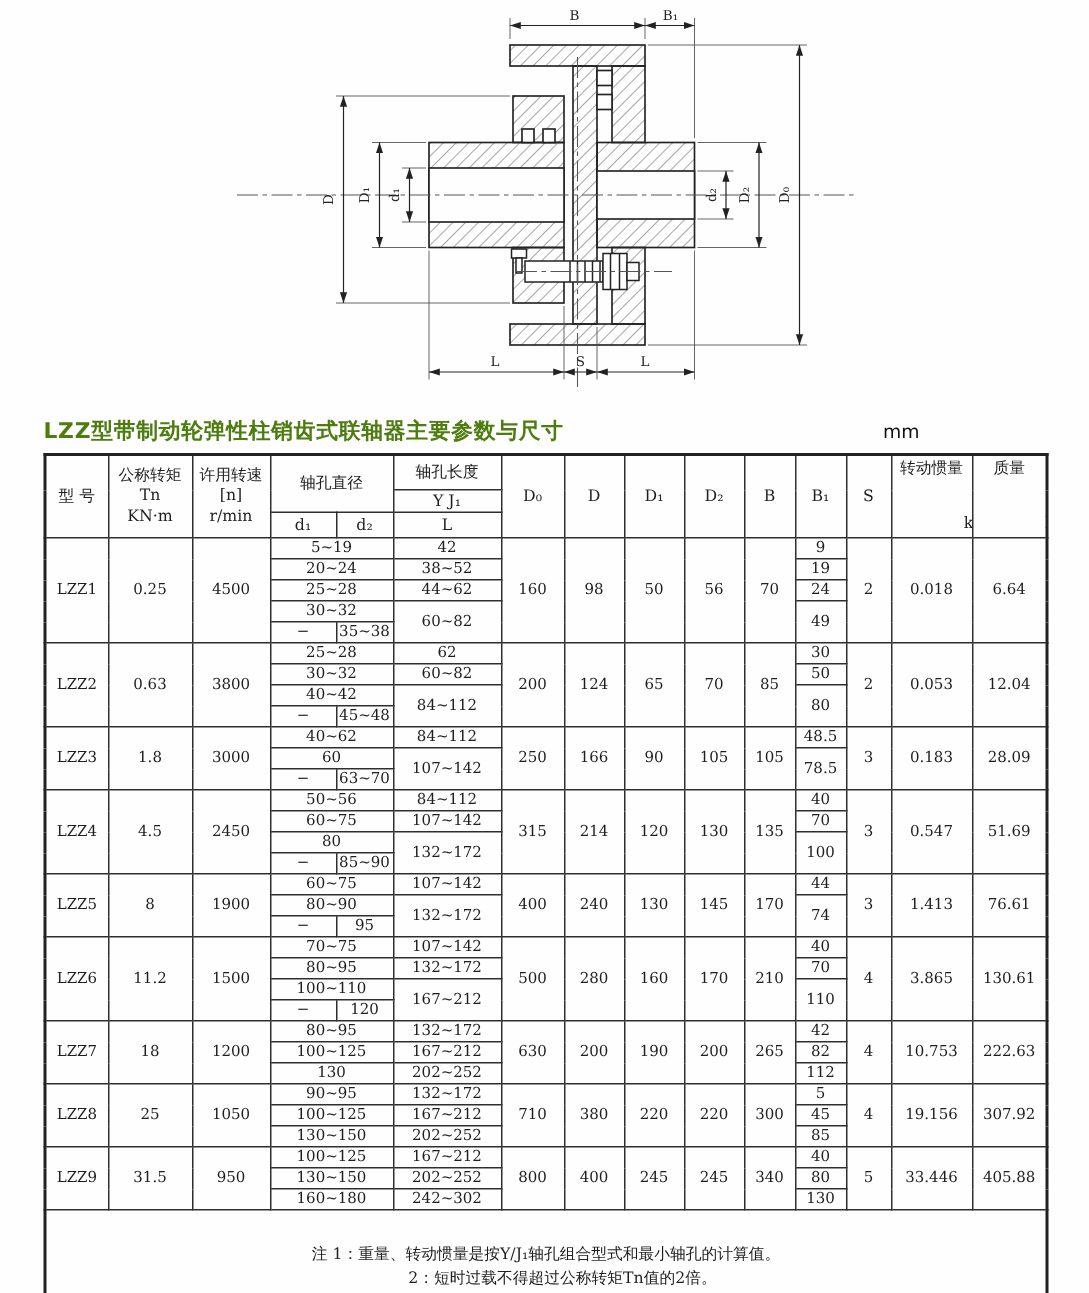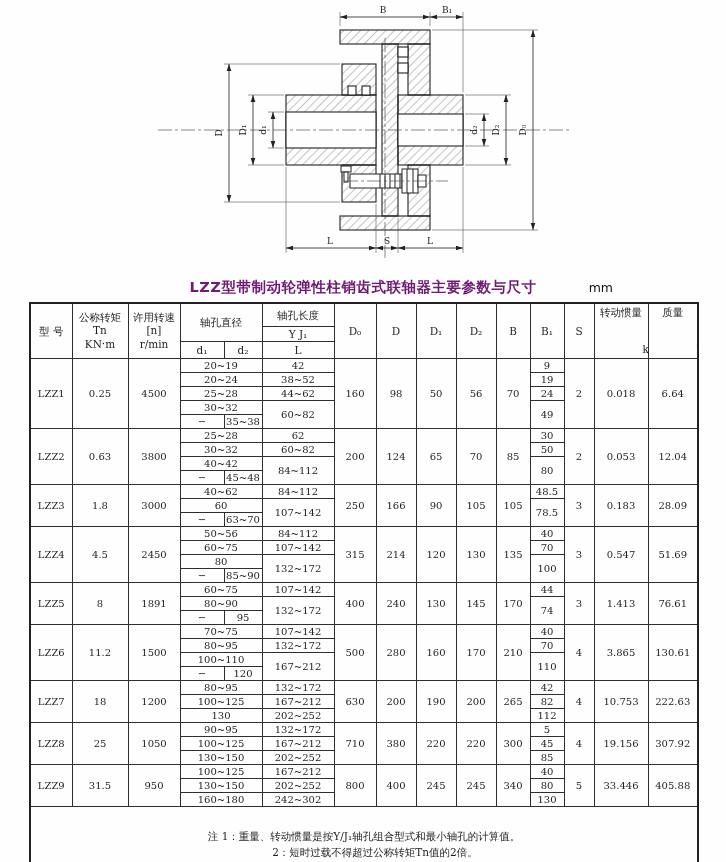--- a/index.html
+++ b/index.html
@@ -7,22 +7,22 @@
     width:726px;height:862px;background:#fefefe;color:#1e1e1e;
     font-family:"DejaVu Serif","Liberation Serif",serif;
     position:relative;overflow:hidden;
   }
   .drawing-wrap{width:726px;height:272px;position:relative;}
   svg text{font-family:"DejaVu Serif","Liberation Serif",serif;font-size:9px;fill:#222;}
   .title-row{
     width:668px;margin:6px 0 4px 29px;position:relative;height:20px;
   }
   .doc-title{
-    display:block;text-align:center;font-family:"DejaVu Sans","Liberation Sans",sans-serif;
-    font-weight:bold;font-size:14.5px;letter-spacing:.5px;color:#701a75;
+    display:block;text-align:left;font-family:"DejaVu Sans","Liberation Sans",sans-serif;
+    font-weight:bold;font-size:14.5px;letter-spacing:.5px;color:#4d7c0f;
   }
   .unit{
     position:absolute;right:84px;top:2px;font-family:"DejaVu Sans","Liberation Sans",sans-serif;
     font-weight:normal;font-size:12.5px;color:#111;
   }
   table.spec{
     border-collapse:collapse;table-layout:fixed;
     width:668px;margin-left:29px;
     border:2px solid #222;
     font-size:10px;
@@ -221,21 +221,21 @@
       <th>d₁</th>
       <th>d₂</th>
       <th>L</th>
     </tr>
   </thead>
   <tbody id="tb">
       <tr>
         <td rowspan="5">LZZ1</td>
         <td rowspan="5">0.25</td>
         <td rowspan="5">4500</td>
-        <td colspan="2">20~19</td>
+        <td colspan="2">5~19</td>
         <td>42</td>
         <td rowspan="5">160</td>
         <td rowspan="5">98</td>
         <td rowspan="5">50</td>
         <td rowspan="5">56</td>
         <td rowspan="5">70</td>
         <td>9</td>
         <td rowspan="5">2</td>
         <td rowspan="5">0.018</td>
         <td rowspan="5">6.64</td>
@@ -340,21 +340,21 @@
         <td rowspan="2">132~172</td>
         <td rowspan="2">100</td>
       </tr>
       <tr>
         <td>−</td>
         <td>85~90</td>
       </tr>
       <tr>
         <td rowspan="3">LZZ5</td>
         <td rowspan="3">8</td>
-        <td rowspan="3">1891</td>
+        <td rowspan="3">1900</td>
         <td colspan="2">60~75</td>
         <td>107~142</td>
         <td rowspan="3">400</td>
         <td rowspan="3">240</td>
         <td rowspan="3">130</td>
         <td rowspan="3">145</td>
         <td rowspan="3">170</td>
         <td>44</td>
         <td rowspan="3">3</td>
         <td rowspan="3">1.413</td>

